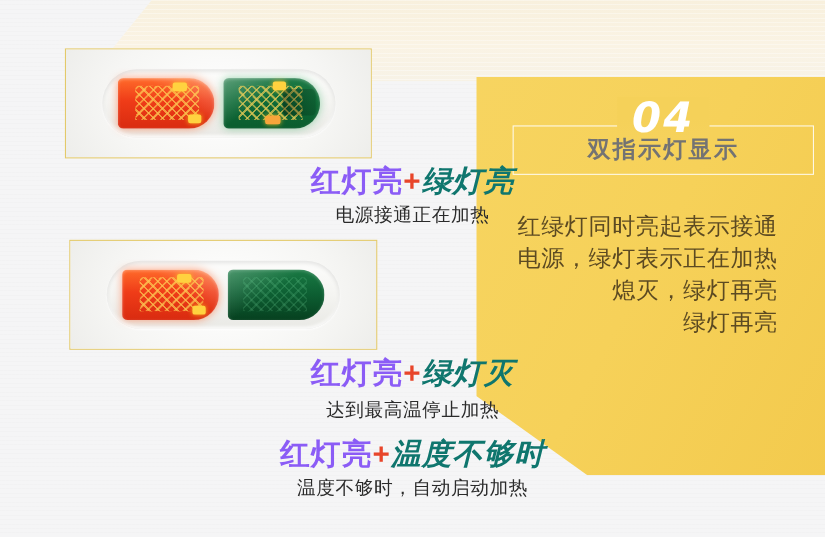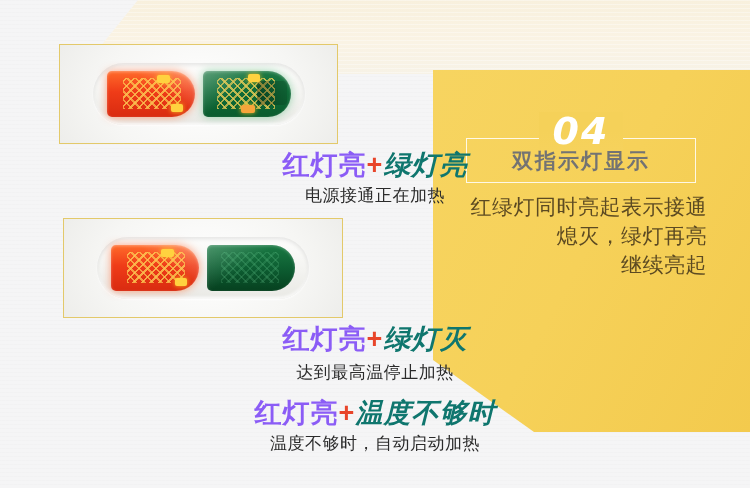--- a/index.html
+++ b/index.html
@@ -39,21 +39,21 @@
   }
   .yellow-panel .edge-shade{
     position:absolute;left:0;top:0;width:100%;height:100%;
     background:linear-gradient(125deg, rgba(0,0,0,.055) 0%, rgba(0,0,0,0) 26%);
   }
 
   .panel-content{
     position:absolute;left:433px;top:70px;width:317px;height:365px;
   }
   .title-box{
-    position:absolute;left:33px;top:68px;width:230px;height:45px;
+    position:absolute;left:33px;top:44px;width:274px;height:45px;
     border:1px solid rgba(255,255,255,.85);
     box-sizing:border-box;
     text-decoration:underline;
   }
   .num-badge{
     position:absolute;left:0;right:0;top:-27px;
     text-align:center;
     font-size:38px;line-height:38px;font-weight:bold;font-style:italic;
     color:#ffffff;letter-spacing:2px;
     font-family:"DejaVu Sans",sans-serif;
@@ -202,22 +202,23 @@
 <div class="panel-content">
   <div class="title-box">
     <div class="num-badge">
       <span>04</span>
     </div>
     <div class="title-cn">双指示灯显示</div>
   </div>
 
   <div class="panel-body">
     <div>红绿灯同时亮起表示接通</div>
+    <div>电源，绿灯表示正在加热</div>
     <div>熄灭，绿灯再亮</div>
-    <div>继续亮起</div>
+    <div>绿灯再亮</div>
   </div>
 </div>
 
 <div class="frame" id="frame-1">
   <div class="panel-photo">
     <div class="housing">
       <div class="lens left red-on">
         <div class="wedge">
           <div class="grille"></div>
           <div class="spark a"></div>

